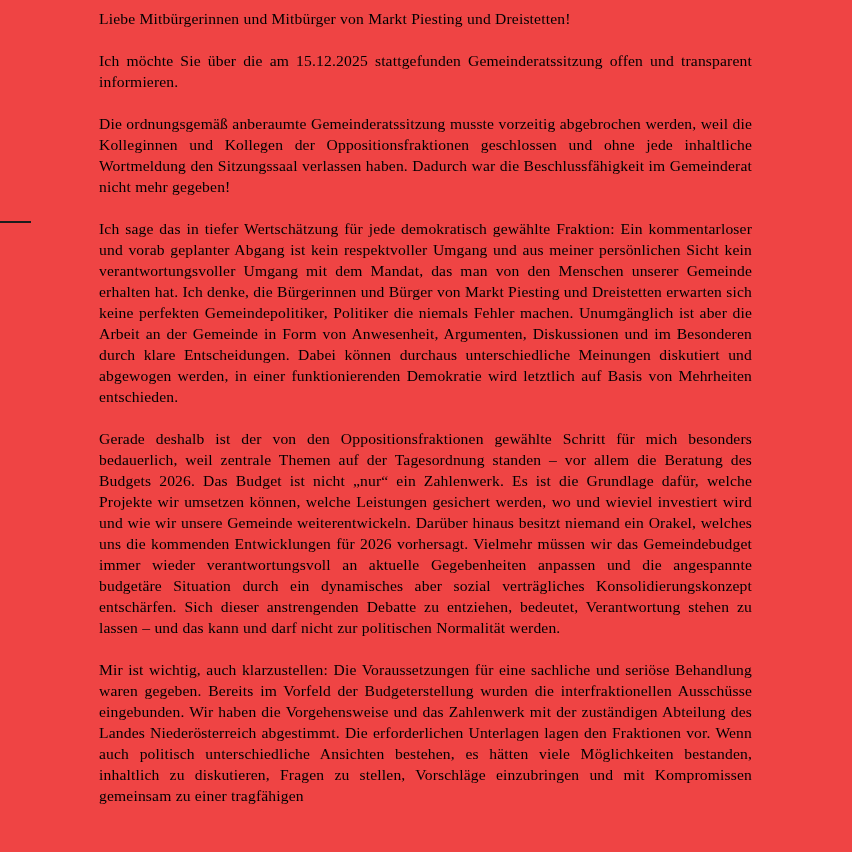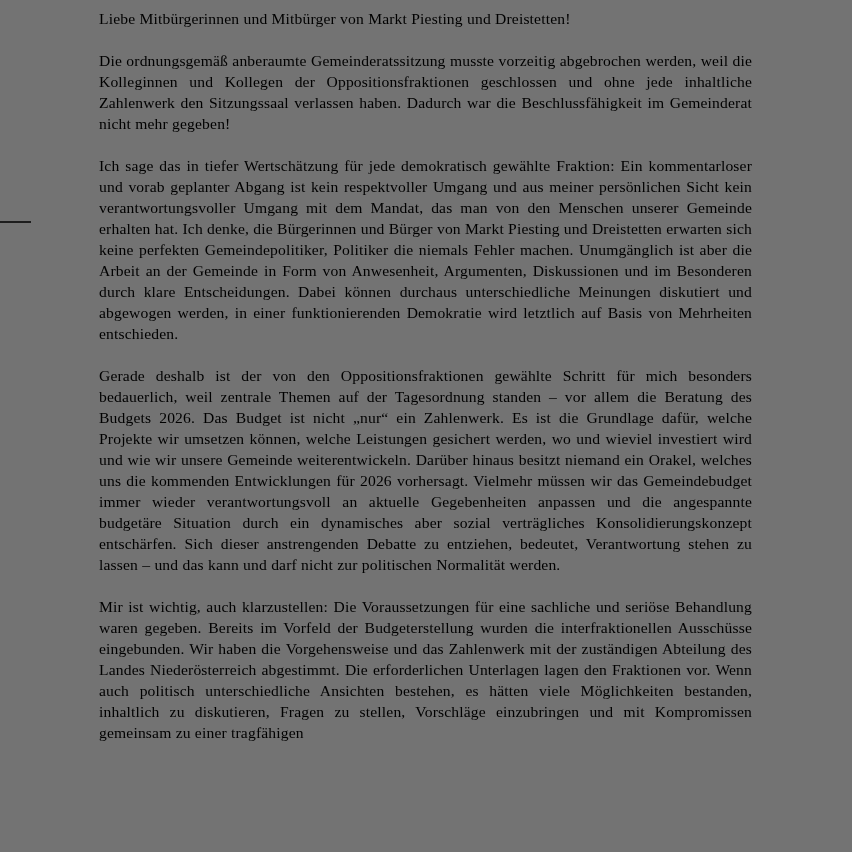--- a/index.html
+++ b/index.html
@@ -62,25 +62,26 @@
     margin-bottom: 12px;
   }
   
   p.para.salutation {
     text-align: left;
   }
 </style>
 </head>
 <body style="background: rgb(255, 255, 255); color: rgb(0, 0, 0);">
 
-<div id="page" style="background: #737373; text-decoration: underline;">
+<div id="page" style="background: #ef4444; text-decoration: underline;">
 
   <div id="margin-rule" style="background: rgb(29, 29, 29);"></div>
 
   <div id="text-column">
     <p class="para salutation">Liebe Mitbürgerinnen und Mitbürger von Markt Piesting und Dreistetten!</p>
-    <p class="para">Die ordnungsgemäß anberaumte Gemeinderatssitzung musste vorzeitig abgebrochen werden, weil die Kolleginnen und Kollegen der Oppositionsfraktionen geschlossen und ohne jede inhaltliche Zahlenwerk den Sitzungssaal verlassen haben. Dadurch war die Beschlussfähigkeit im Gemeinderat nicht mehr gegeben!</p>
+    <p class="para">Ich möchte Sie über die am 15.12.2025 stattgefunden Gemeinderatssitzung offen und transparent informieren.</p>
+    <p class="para">Die ordnungsgemäß anberaumte Gemeinderatssitzung musste vorzeitig abgebrochen werden, weil die Kolleginnen und Kollegen der Oppositionsfraktionen geschlossen und ohne jede inhaltliche Wortmeldung den Sitzungssaal verlassen haben. Dadurch war die Beschlussfähigkeit im Gemeinderat nicht mehr gegeben!</p>
     <p class="para">Ich sage das in tiefer Wertschätzung für jede demokratisch gewählte Fraktion: Ein kommentarloser und vorab geplanter Abgang ist kein respektvoller Umgang und aus meiner persönlichen Sicht kein verantwortungsvoller Umgang mit dem Mandat, das man von den Menschen unserer Gemeinde erhalten hat. Ich denke, die Bürgerinnen und Bürger von Markt Piesting und Dreistetten erwarten sich keine perfekten Gemeindepolitiker, Politiker die niemals Fehler machen. Unumgänglich ist aber die Arbeit an der Gemeinde in Form von Anwesenheit, Argumenten, Diskussionen und im Besonderen durch klare Entscheidungen. Dabei können durchaus unterschiedliche Meinungen diskutiert und abgewogen werden, in einer funktionierenden Demokratie wird letztlich auf Basis von Mehrheiten entschieden.</p>
     <p class="para">Gerade deshalb ist der von den Oppositionsfraktionen gewählte Schritt für mich besonders bedauerlich, weil zentrale Themen auf der Tagesordnung standen – vor allem die Beratung des Budgets 2026. Das Budget ist nicht „nur“ ein Zahlenwerk. Es ist die Grundlage dafür, welche Projekte wir umsetzen können, welche Leistungen gesichert werden, wo und wieviel investiert wird und wie wir unsere Gemeinde weiterentwickeln. Darüber hinaus besitzt niemand ein Orakel, welches uns die kommenden Entwicklungen für 2026 vorhersagt. Vielmehr müssen wir das Gemeindebudget immer wieder verantwortungsvoll an aktuelle Gegebenheiten anpassen und die angespannte budgetäre Situation durch ein dynamisches aber sozial verträgliches Konsolidierungskonzept entschärfen. Sich dieser anstrengenden Debatte zu entziehen, bedeutet, Verantwortung stehen zu lassen – und das kann und darf nicht zur politischen Normalität werden.</p>
     <p class="para">Mir ist wichtig, auch klarzustellen: Die Voraussetzungen für eine sachliche und seriöse Behandlung waren gegeben. Bereits im Vorfeld der Budgeterstellung wurden die interfraktionellen Ausschüsse eingebunden. Wir haben die Vorgehensweise und das Zahlenwerk mit der zuständigen Abteilung des Landes Niederösterreich abgestimmt. Die erforderlichen Unterlagen lagen den Fraktionen vor. Wenn auch politisch unterschiedliche Ansichten bestehen, es hätten viele Möglichkeiten bestanden, inhaltlich zu diskutieren, Fragen zu stellen, Vorschläge einzubringen und mit Kompromissen gemeinsam zu einer tragfähigen</p>
   </div>
 
 </div>
 
 </body></html>

